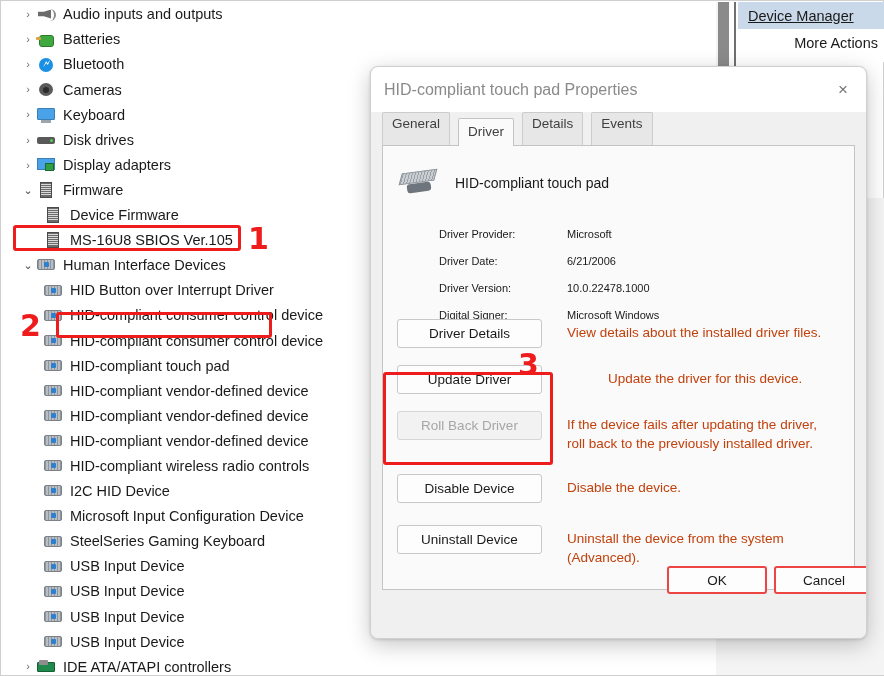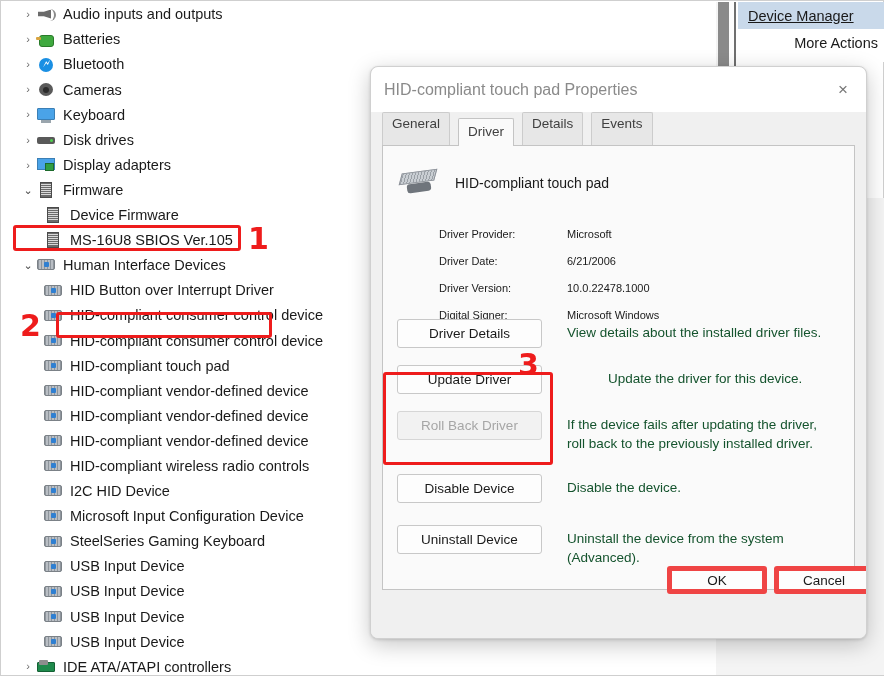--- a/index.html
+++ b/index.html
@@ -277,37 +277,37 @@
     font-size: 13.5px;
     color: #1a1a1a;
     display: flex; align-items: center; justify-content: center;
     box-sizing: border-box;
     flex: 0 0 145px;
   }
   .actbtn.disabled { color: #a6a6a6; background: #f2f2f2; border-color: #d6d6d6; }
   .actdesc {
     margin-left: 25px;
     font-size: 13.5px;
-    color: #14532d;
+    color: #c2410c;
     line-height: 1.42;
     padding-top: 4px;
     max-width: 268px;
   }
 
   
   #dlg-footer {
     position: absolute;
     left: 0; right: 0; bottom: 0;
     height: 84px;
   }
   .footbtn {
     position: absolute; top: 12px;
     width: 100px; height: 28px;
     background: #fdfdfd;
-    border: 5px solid #ef4444;
+    border: 2px solid #ef4444;
     border-radius: 3px;
     font-size: 13.5px; color: #1a1a1a;
     display: flex; align-items: center; justify-content: center;
     box-sizing: border-box;
   }
   #btn-ok { left: 296px; }
   #btn-cancel { left: 403px; }
 </style>
 </head>
 <body>

